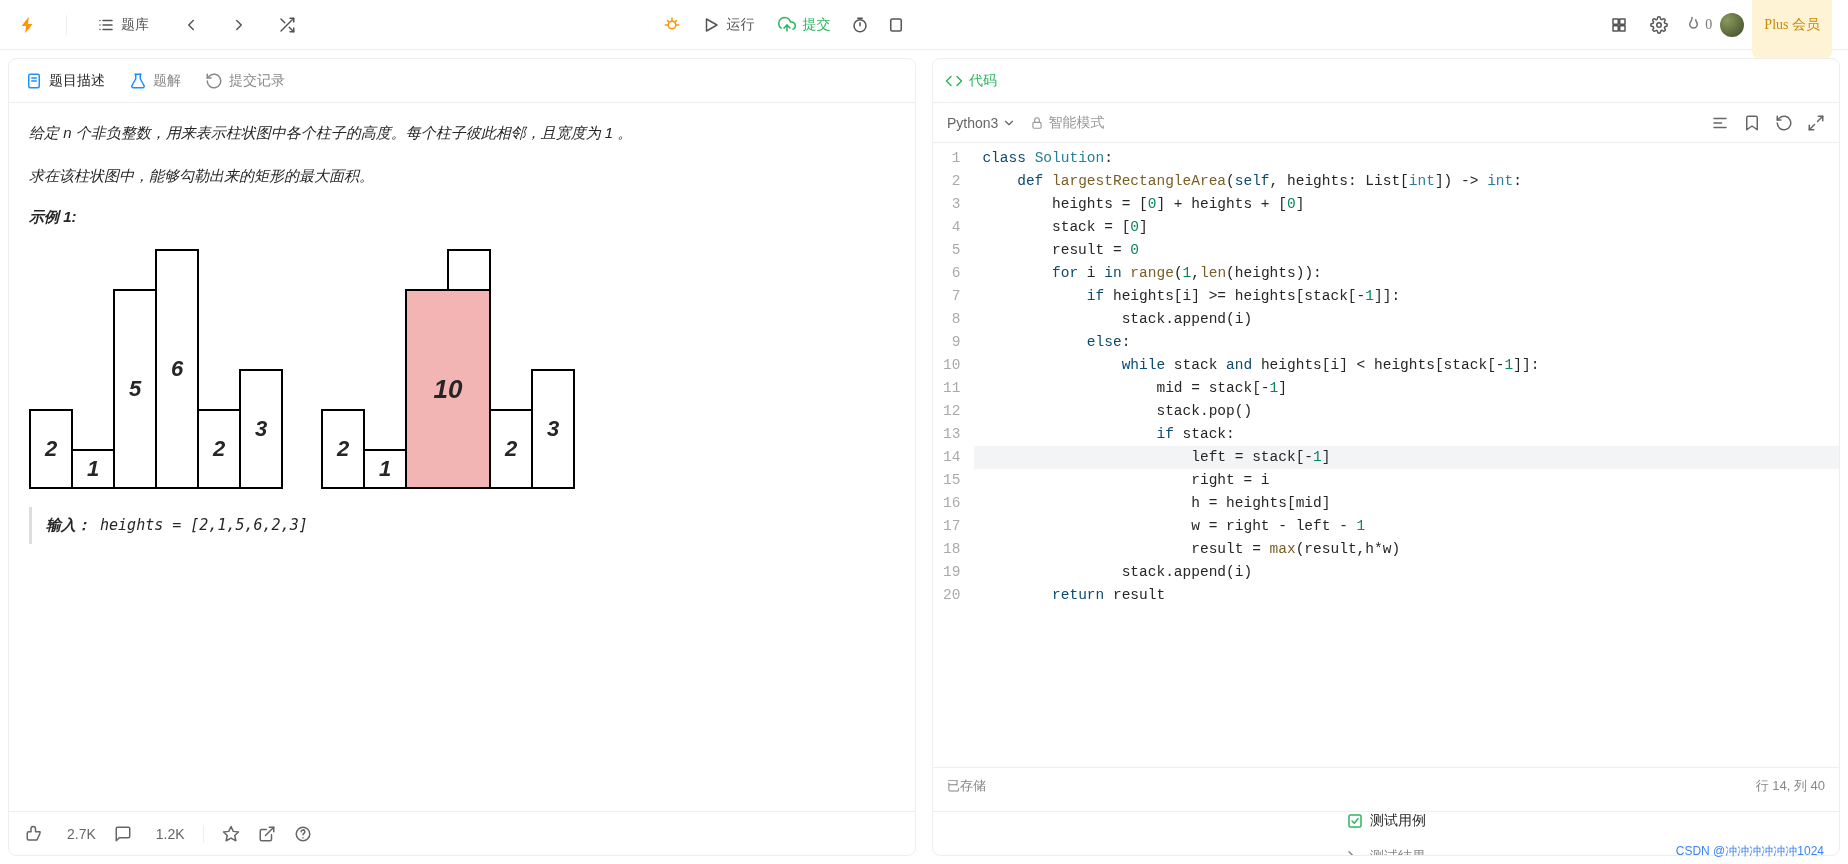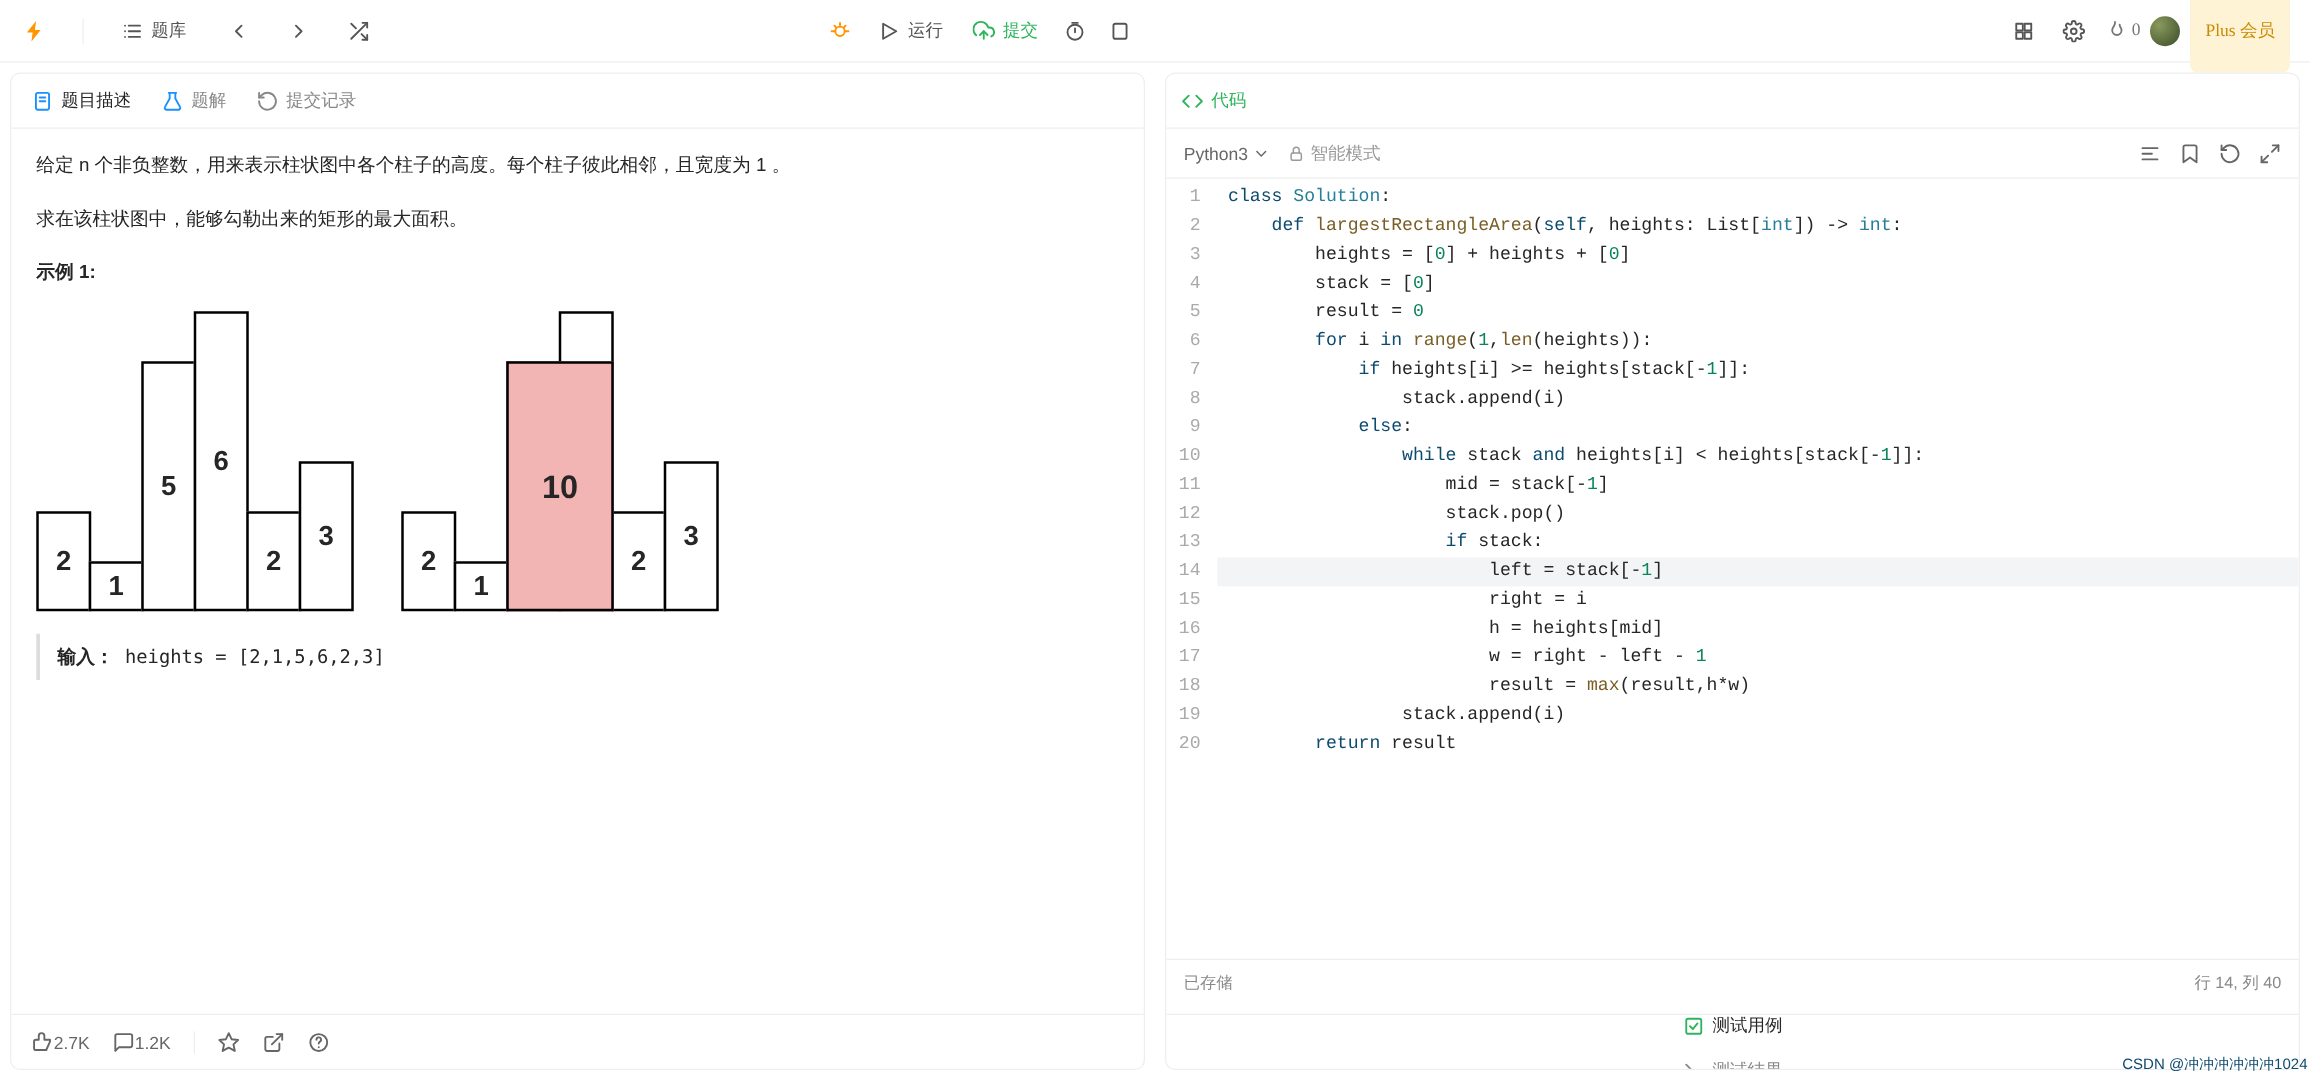--- a/index.html
+++ b/index.html
@@ -14,52 +14,52 @@
 .tb-plus { background: #fff3d6; color: #c88a00; padding: 24px 12px; font-weight: 500; }
 .tb-zero { display: inline-flex; align-items: center; gap: 4px; color: #777; }
 .avatar { width: 24px; height: 24px; border-radius: 50%; background: radial-gradient(circle at 30% 30%, #8a9a5b, #3a4a2b); }
 .topbar-center { display: flex; gap: 4px; align-items: center; margin: 0 auto; }
 .topbar-right { display: flex; gap: 8px; align-items: center; margin-left: auto; }
 .main { display: flex; height: calc(100vh - 50px); }
 .panel { flex: 1; min-width: 0; display: flex; flex-direction: column; border: 1px solid #eee; border-radius: 8px; margin: 8px; overflow: hidden; }
 .panel-tabs { display: flex; align-items: center; height: 44px; padding: 0 12px; gap: 16px; border-bottom: 1px solid #eee; }
 .ptab { display: inline-flex; align-items: center; gap: 6px; padding: 6px 4px; cursor: pointer; color: #888; text-align: center; }
 .ptab.active { color: #262626; font-weight: 500; }
-.problem-body { flex: 1; overflow-y: auto; padding: 16px 20px; position: relative; }
+.problem-body { flex: 1; overflow-y: auto; padding: 16px 20px; position: relative; font-style: italic; }
 .problem-body p { line-height: 1.9; margin-bottom: 14px; color: #262626; font-size: 15px; }
 .example-title { font-weight: 600; margin: 18px 0 12px; font-size: 15px; }
 .histograms { display: flex; gap: 40px; margin: 8px 0 18px; }
 .histo { display: flex; align-items: flex-end; height: 250px; }
 .bar { width: 44px; border: 2px solid #000; border-bottom: 2px solid #000; margin-right: -2px; background: #fff; display: flex; align-items: center; justify-content: center; font-size: 22px; font-weight: 700; position: relative; }
 .rect-fill { position: absolute; background: #f3b4b4; border: 2px solid #000; display: flex; align-items: center; justify-content: center; font-size: 26px; font-weight: 700; }
 .io-block { border-left: 3px solid #ddd; padding: 4px 0 4px 14px; font-family: "SFMono-Regular", Consolas, monospace; font-size: 15px; line-height: 1.9; }
 .io-block .io-label { font-weight: 700; }
 .footer-stats { display: flex; align-items: center; height: 44px; padding: 0 16px; gap: 18px; border-top: 1px solid #eee; color: #666; }
-.footer-stats .stat { display: inline-flex; align-items: center; gap: 0; cursor: pointer; }
+.footer-stats .stat { display: inline-flex; align-items: center; gap: 24px; cursor: pointer; }
 .footer-stats .vsep { width: 1px; height: 18px; background: #eee; }
 .code-header { display: flex; align-items: center; height: 44px; padding: 0 12px; border-bottom: 1px solid #eee; }
 .code-header .title { display: inline-flex; align-items: center; gap: 6px; color: #2db55d; font-weight: 500; }
 .code-toolbar { display: flex; align-items: center; height: 40px; padding: 0 14px; gap: 14px; border-bottom: 1px solid #eee; color: #666; }
 .code-toolbar .lang { display: inline-flex; align-items: center; gap: 4px; cursor: pointer; }
 .code-toolbar .right { margin-left: auto; display: flex; gap: 14px; }
 .editor { flex: 1; display: flex; font-family: "SFMono-Regular", Consolas, "Courier New", monospace; font-size: 14.5px; line-height: 23px; overflow: auto; }
 .gutter { text-align: right; padding: 4px 14px 4px 10px; color: #aaa; user-select: none; }
 .code-lines { padding: 4px 0; white-space: pre; flex: 1; }
 .code-lines .ln { padding: 0 8px; }
 .code-lines .ln.hl { background: #f3f4f6; }
 .kw { color: #0c4a6e; }
 .cls { color: #267f99; }
 .fn { color: #795e26; }
 .num { color: #098658; }
 .code-footer { display: flex; align-items: center; height: 36px; padding: 0 14px; border-top: 1px solid #eee; color: #888; font-size: 13px; }
 .code-footer .pos { margin-left: auto; }
 .test-tabs { display: flex; align-items: center; height: 44px; padding: 0 14px; gap: 18px; border-top: 1px solid #eee; margin-top: 8px; flex-direction: column; }
 .test-tabs .tt { display: inline-flex; align-items: center; gap: 6px; cursor: pointer; color: #888; }
 .test-tabs .tt.active { color: #262626; font-weight: 500; }
-.watermark { position: fixed; bottom: 4px; right: 2px; color: #0c4a6e; font-size: 12px; }
+.watermark { position: fixed; bottom: 4px; right: 24px; color: #3b82f6; font-size: 12px; }
 svg.ico { width: 18px; height: 18px; stroke: currentColor; fill: none; stroke-width: 2; stroke-linecap: round; stroke-linejoin: round; }
 .orange { color: #ff9500; }
 </style>
 </head>
 <body>
 
 <div class="topbar">
   <svg class="ico logo orange" viewBox="0 0 24 24">
       <path d="M14 3 L6 13 L11 13 L10 21 L18 11 L13 11 Z" fill="currentColor" stroke="none"></path>
     </svg>

